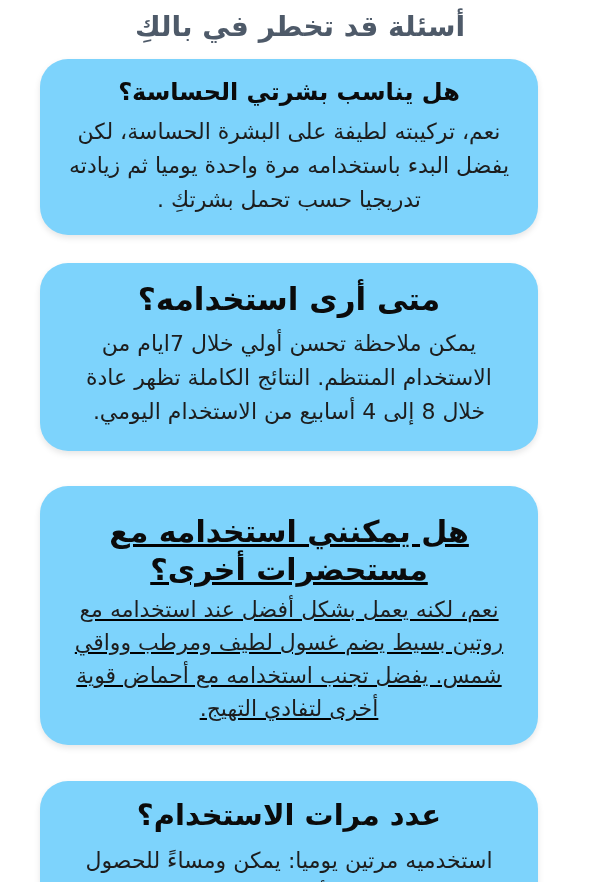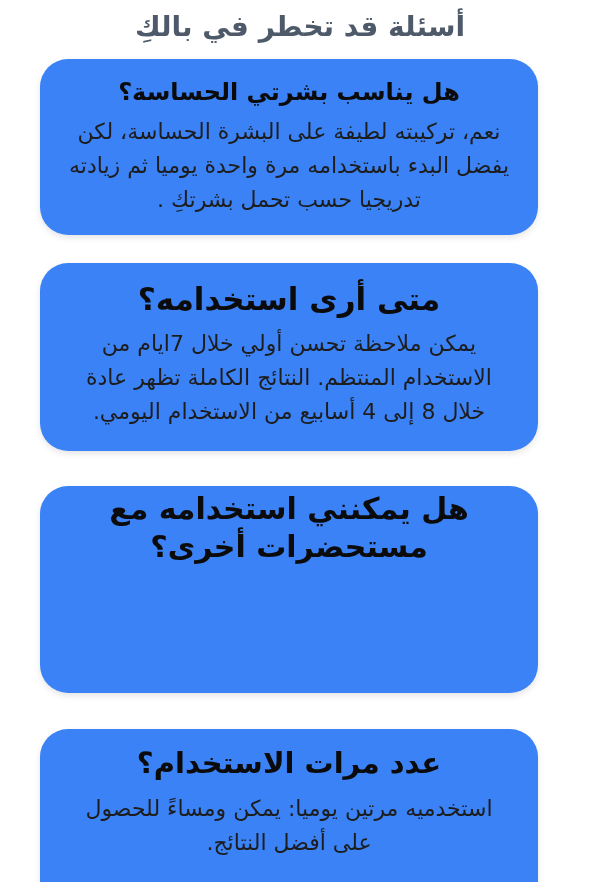--- a/index.html
+++ b/index.html
@@ -21,21 +21,21 @@
     font-weight: 700;
     color: #4e5a69;
     margin: 10px 0 16px 0;
     letter-spacing: 0;
   }
   .cards {
     padding-right: 62px;  
     padding-left: 40px;
   }
   .faq-card {
-    background: #3b82f6;
+    background: #7dd3fc;
     border-radius: 28px;
     box-shadow: 0 3px 6px rgba(0,0,0,0.10);
     text-align: center;
     padding: 16px 26px 18px 26px;
   }
   .faq-card .question {
     font-weight: 700;
     color: #0b0b0b;
     line-height: 1.3;
     margin-bottom: 7px;
@@ -43,21 +43,21 @@
   .faq-card .answer {
     color: #1d1d1d;
     font-size: 22px;
     line-height: 1.55;
   }
   
   .card-1 { min-height: 160px; margin-bottom: 28px; padding-top: 18px; }
   .card-1 .question { font-size: 24px; }
   .card-2 { min-height: 170px; margin-bottom: 35px; padding-bottom: 22px; }
   .card-2 .question { font-size: 31px; }
-  .card-3 { min-height: 207px; margin-bottom: 36px; padding-top: 4px; padding-bottom: 20px; }
+  .card-3 { min-height: 207px; margin-bottom: 36px; padding-top: 27px; padding-bottom: 20px; text-decoration: underline; }
   .card-3 .question { font-size: 30px; line-height: 1.25; margin-bottom: 5px; }
   .card-3 .answer  { line-height: 1.5; }
   .card-4 { min-height: 168px; padding-bottom: 48px; }
   .card-4 .question { font-size: 29px; margin-bottom: 9px; }
 </style>
 </head>
 <body>
 
 <div class="page">
 
@@ -70,20 +70,21 @@
       <p class="answer">نعم، تركيبته لطيفة على البشرة الحساسة، لكن يفضل البدء باستخدامه مرة واحدة يوميا ثم زيادته تدريجيا حسب تحمل بشرتكِ .</p>
     </article>
 
     <article class="faq-card card-2">
       <h2 class="question">متى أرى استخدامه؟</h2>
       <p class="answer">يمكن ملاحظة تحسن أولي خلال 7ايام من الاستخدام المنتظم. النتائج الكاملة تظهر عادة خلال 8 إلى 4 أسابيع من الاستخدام اليومي.</p>
     </article>
 
     <article class="faq-card card-3">
       <h2 class="question">هل يمكنني استخدامه مع مستحضرات أخرى؟</h2>
+      <p class="answer">نعم، لكنه يعمل بشكل أفضل عند استخدامه مع روتين بسيط يضم غسول لطيف ومرطب وواقي شمس. يفضل تجنب استخدامه مع أحماض قوية أخرى لتفادي التهيج.</p>
     </article>
 
     <article class="faq-card card-4">
       <h2 class="question">عدد مرات الاستخدام؟</h2>
       <p class="answer">استخدميه مرتين يوميا: يمكن ومساءً للحصول على أفضل النتائج.</p>
     </article>
 
   </div>
 </div>
 

